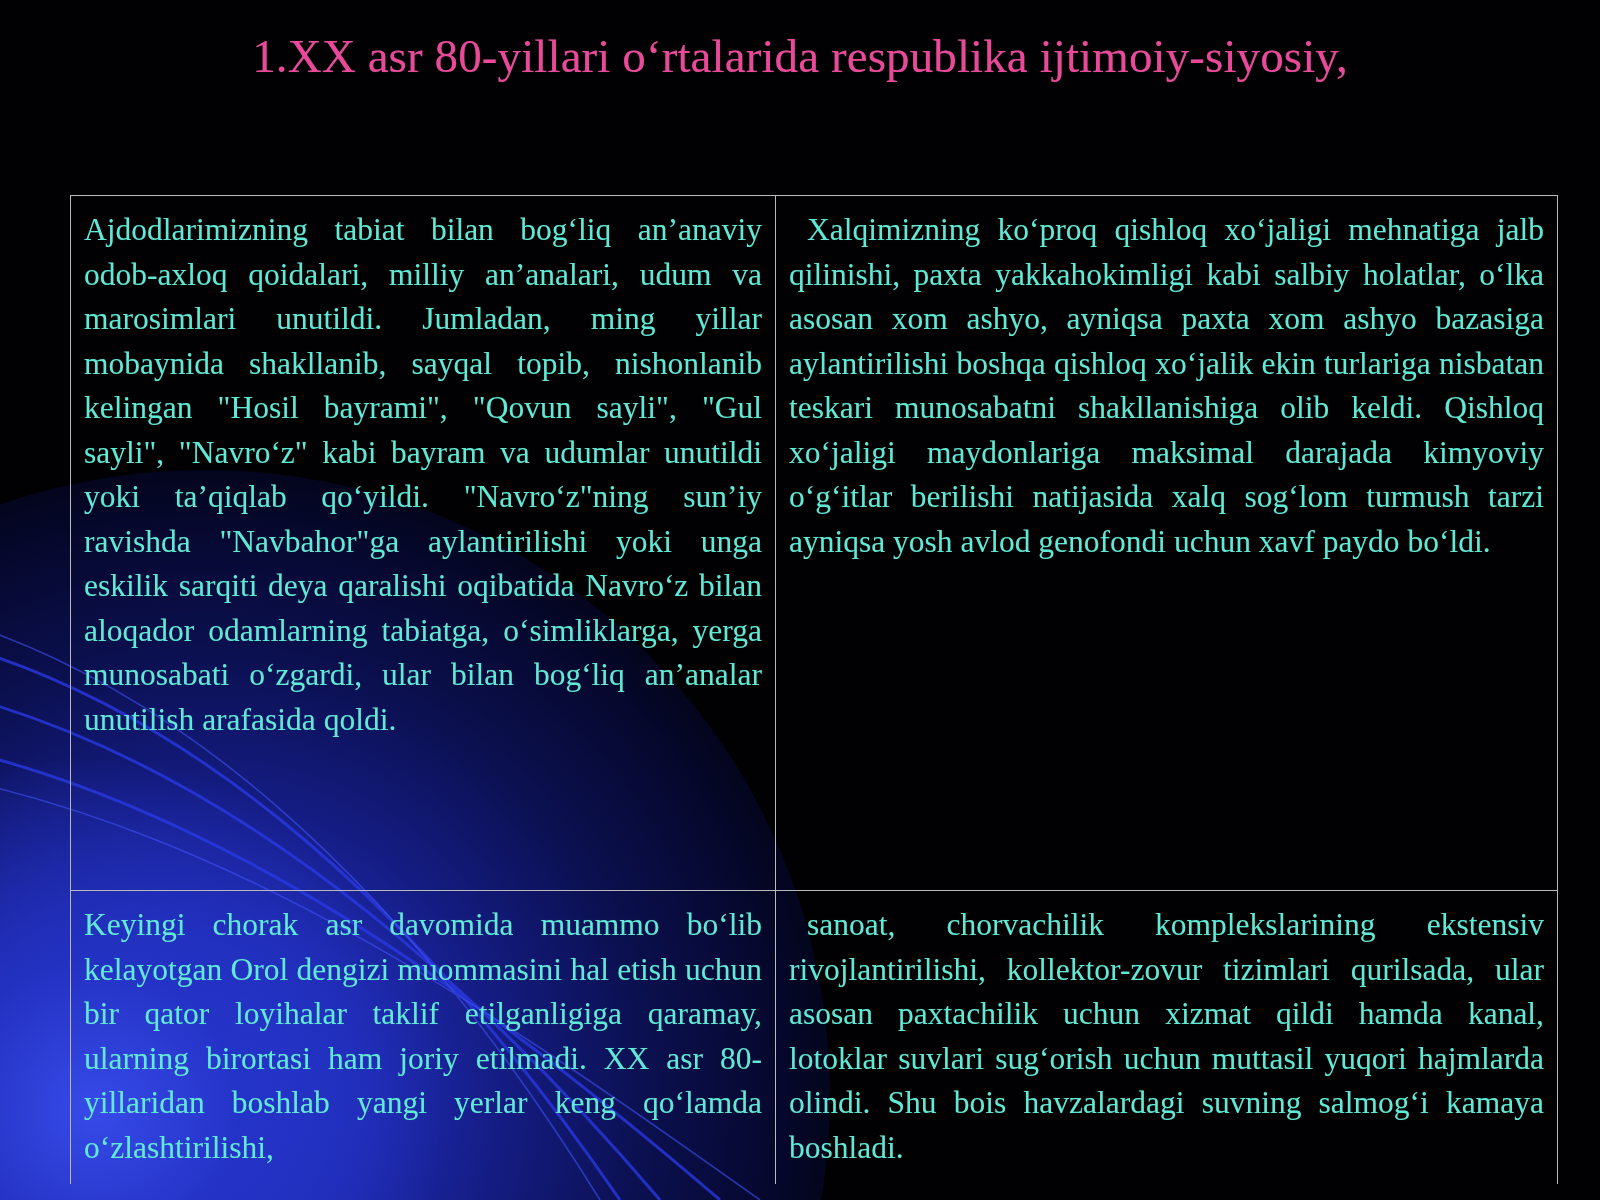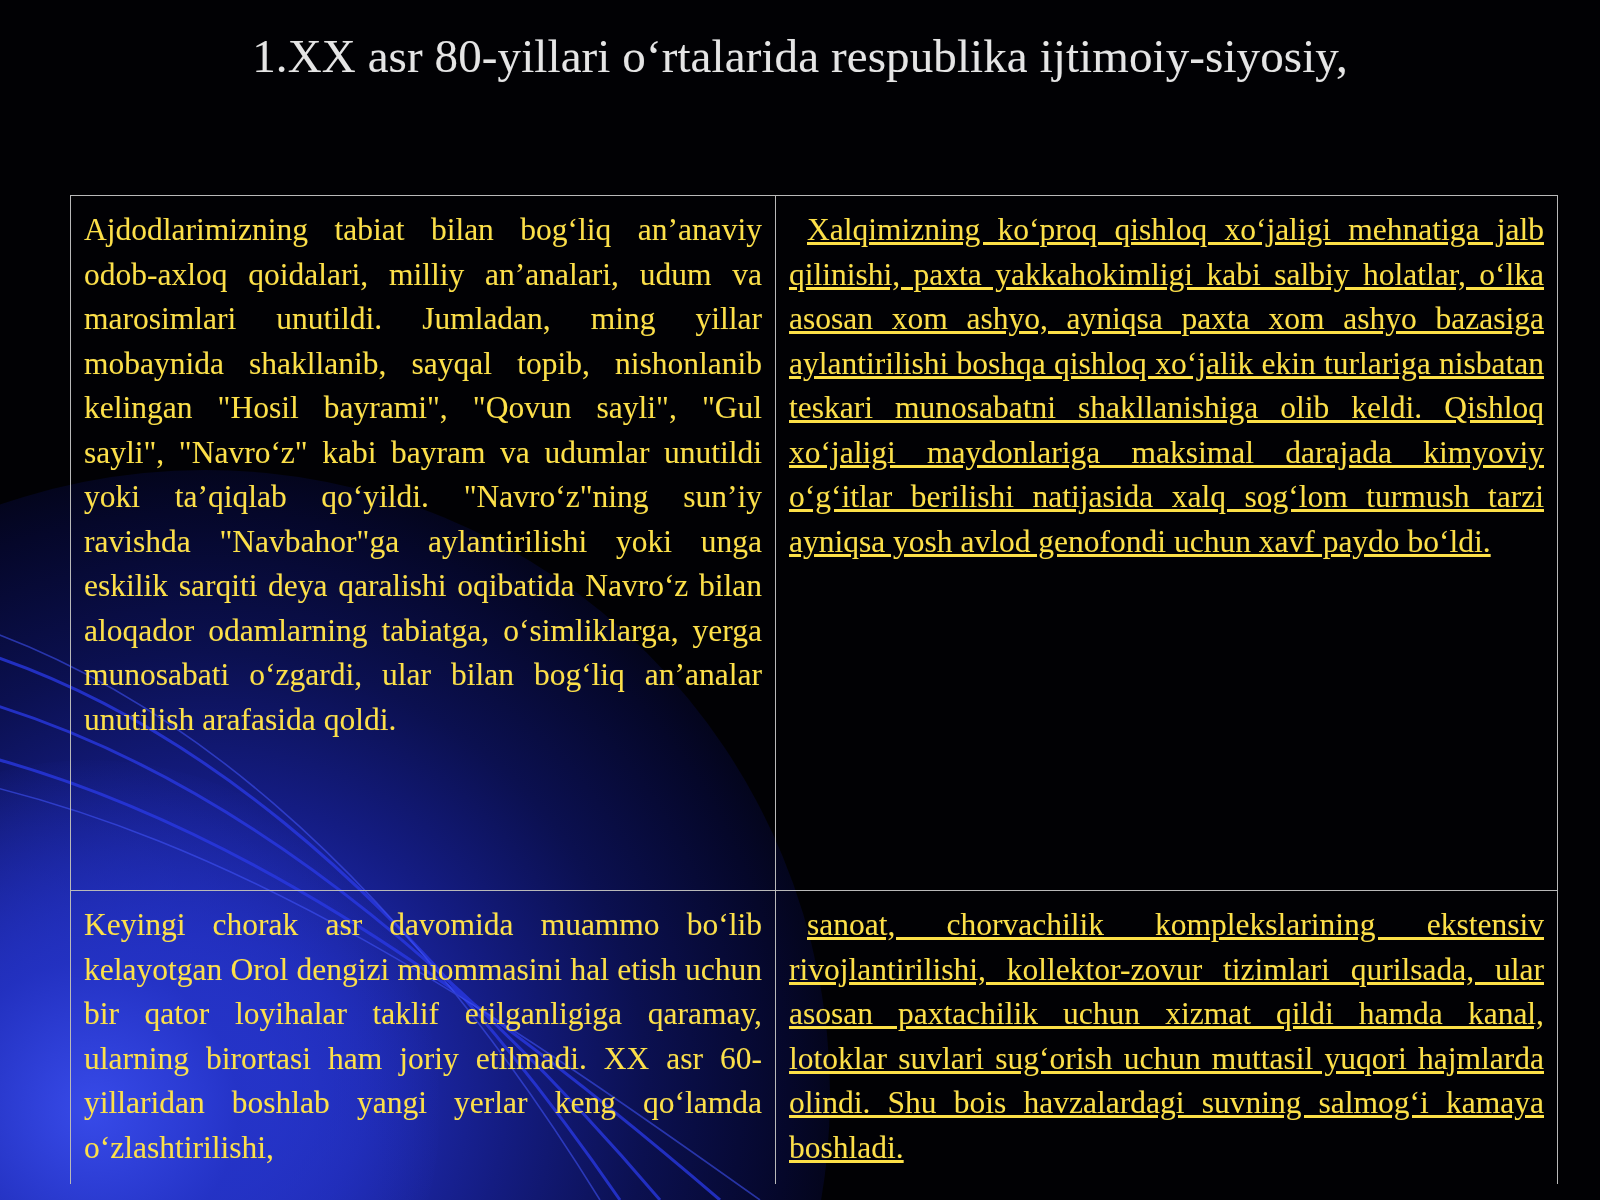--- a/index.html
+++ b/index.html
@@ -61,21 +61,21 @@
     pointer-events: none;
   }
 
   
   .title {
     position: absolute;
     left: 0;
     top: 22px;
     width: 1600px;
     text-align: center;
-    color: #e5e5e5;
+    color: #ec4899;
     font-size: 47px;
     line-height: 68px;
     letter-spacing: .1px;
     text-shadow: 0 0 1px rgba(255,255,255,.25);
     white-space: nowrap;
   }
 
   
   .content-table {
     position: absolute;
@@ -84,32 +84,32 @@
     width: 1487px;
     border-collapse: collapse;
     table-layout: fixed;
   }
 
   .content-table td {
     border: 1px solid #b9b9b9;
     border-bottom: none;
     vertical-align: top;
     padding: 12px 13px 14px 13px;
-    color: #fde047;
+    color: #5eead4;
     font-size: 31.5px;
     line-height: 44.5px;
     text-align: justify;
     text-justify: inter-word;
     text-shadow: 0 0 1px rgba(255,255,255,.18);
   }
 
   .content-table tr.row-1 td { height: 695px; }
 
   .col-left  { width: 705px; }
-  .col-right { width: 782px; text-decoration: underline; }
+  .col-right { width: 782px; }
 
   .cell-p { margin: 0; }
   .cell-p.indented { text-indent: 18px; }
 
   
   .cell-p { hyphens: none; }
 </style>
 </head>
 <body>
 
@@ -139,21 +139,21 @@
       <tr class="row-1">
         <td class="col-left">
           <p class="cell-p">Ajdodlarimizning tabiat bilan bog‘liq an’anaviy odob-axloq qoidalari, milliy an’analari, udum va marosimlari unutildi. Jumladan, ming yillar mobaynida shakllanib, sayqal topib, nishonlanib kelingan "Hosil bayrami", "Qovun sayli", "Gul sayli", "Navro‘z" kabi bayram va udumlar unutildi yoki ta’qiqlab qo‘yildi. "Navro‘z"ning sun’iy ravishda "Navbahor"ga aylantirilishi yoki unga eskilik sarqiti deya qaralishi oqibatida Navro‘z bilan aloqador odamlarning tabiatga, o‘simliklarga, yerga munosabati o‘zgardi, ular bilan bog‘liq an’analar unutilish arafasida qoldi.</p>
         </td>
         <td class="col-right">
           <p class="cell-p indented">Xalqimizning ko‘proq qishloq xo‘jaligi mehnatiga jalb qilinishi, paxta yakkahokimligi kabi salbiy holatlar, o‘lka asosan xom ashyo, ayniqsa paxta xom ashyo bazasiga aylantirilishi boshqa qishloq xo‘jalik ekin turlariga nisbatan teskari munosabatni shakllanishiga olib keldi. Qishloq xo‘jaligi maydonlariga maksimal darajada kimyoviy o‘g‘itlar berilishi natijasida xalq sog‘lom turmush tarzi ayniqsa yosh avlod genofondi uchun xavf paydo bo‘ldi.</p>
         </td>
       </tr>
       <tr class="row-2">
         <td class="col-left">
-          <p class="cell-p">Keyingi chorak asr davomida muammo bo‘lib kelayotgan Orol dengizi muommasini hal etish uchun bir qator loyihalar taklif etilganligiga qaramay, ularning birortasi ham joriy etilmadi. XX asr 60-yillaridan boshlab yangi yerlar keng qo‘lamda o‘zlashtirilishi,</p>
+          <p class="cell-p">Keyingi chorak asr davomida muammo bo‘lib kelayotgan Orol dengizi muommasini hal etish uchun bir qator loyihalar taklif etilganligiga qaramay, ularning birortasi ham joriy etilmadi. XX asr 80-yillaridan boshlab yangi yerlar keng qo‘lamda o‘zlashtirilishi,</p>
         </td>
         <td class="col-right">
           <p class="cell-p indented">sanoat, chorvachilik komplekslarining ekstensiv rivojlantirilishi, kollektor-zovur tizimlari qurilsada, ular asosan paxtachilik uchun xizmat qildi hamda kanal, lotoklar suvlari sug‘orish uchun muttasil yuqori hajmlarda olindi. Shu bois havzalardagi suvning salmog‘i kamaya boshladi.</p>
         </td>
       </tr>
     </tbody>
   </table>
 
 </div>
 

